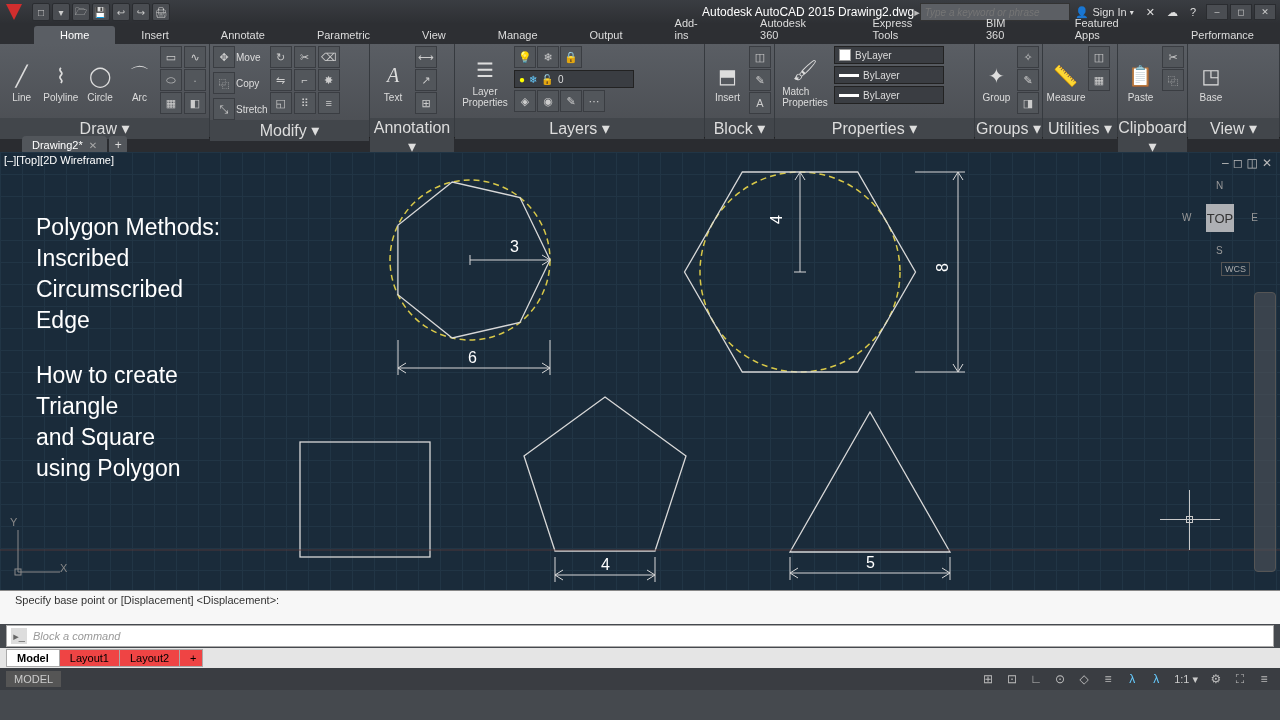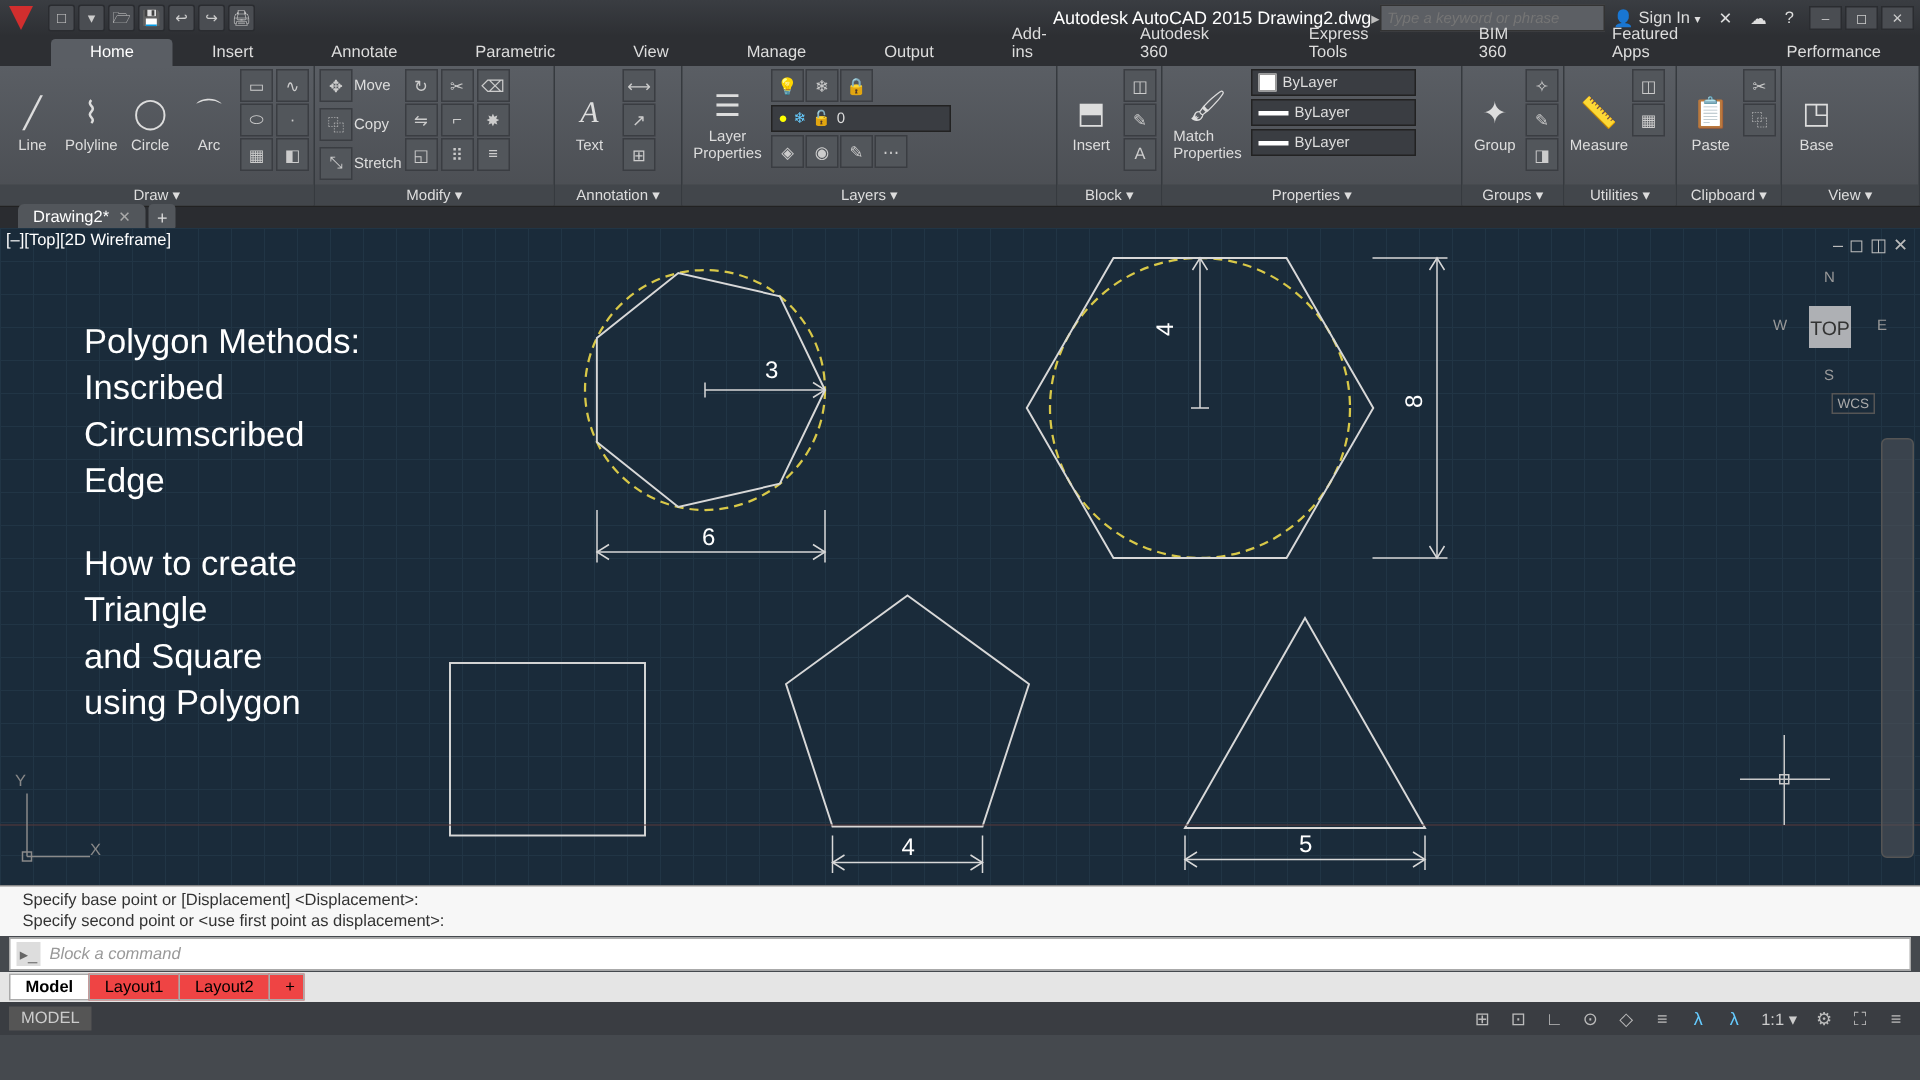--- a/index.html
+++ b/index.html
@@ -16,31 +16,31 @@
 .win-btns{display:flex;gap:2px;margin:0 4px}
 .win-btn{width:22px;height:16px;background:#4a4d52;border:1px solid #2a2c30;display:flex;align-items:center;justify-content:center;color:#ccc;font-size:9px}
 
 .menutabs{height:20px;background:#2d2f33;display:flex;align-items:flex-end;font-size:11px;padding-left:34px}
 .mtab{padding:3px 26px;color:#ddd;cursor:pointer}
 .mtab.active{background:#5a5e64;color:#fff;border-radius:3px 3px 0 0}
 
 .ribbon{height:94px;background:linear-gradient(#5a5e64,#4a4d52);border-bottom:1px solid #222;display:flex}
 .panel{border-right:1px solid #363a3f;display:flex;flex-direction:column;padding:2px 3px}
 .panel-body{flex:1;display:flex;align-items:flex-start;gap:2px}
-.panel-title{text-align:center;font-size:10px;color:#ddd;padding:1px 0;background:#42464b;margin:0 -3px -2px}
+.panel-title{text-align:center;font-size:16px;color:#ddd;padding:1px 0;background:#42464b;margin:0 -3px -2px}
 .bigbtn{display:flex;flex-direction:column;align-items:center;justify-content:center;width:40px;height:72px;color:#ddd;font-size:10px;gap:2px;cursor:pointer}
 .bigbtn .ico{width:28px;height:28px;display:flex;align-items:center;justify-content:center;font-size:20px}
 .sbtn{width:22px;height:22px;background:#52565b;border:1px solid #3a3d42;display:flex;align-items:center;justify-content:center;color:#ccc;font-size:11px;cursor:pointer}
 .col{display:flex;flex-direction:column;gap:1px}
 .row{display:flex;gap:1px;align-items:center}
 .layer-combo{width:120px;height:18px;background:#3a3d42;border:1px solid #222;color:#ddd;font-size:10px;display:flex;align-items:center;padding:0 4px;gap:4px}
 .prop-combo{width:110px;height:18px;background:#3a3d42;border:1px solid #222;color:#ddd;font-size:10px;display:flex;align-items:center;padding:0 4px;gap:4px}
 .prop-combo .sw{width:20px;height:3px;background:#fff}
 
-.doctabs{height:14px;background:#2a2c30;display:flex;align-items:center;padding-left:12px;gap:2px}
+.doctabs{height:14px;background:#2a2c30;display:flex;align-items:center;padding-left:22px;gap:2px}
 .doctab{background:#52565b;padding:3px 10px;font-size:11px;color:#fff;border-radius:4px 4px 0 0;display:flex;align-items:center;gap:6px}
 .doctab .x{color:#aaa;font-size:10px}
 .addtab{width:18px;height:18px;background:#52565b;border-radius:3px;color:#ddd;display:flex;align-items:center;justify-content:center;font-size:12px}
 
 .canvas{position:relative;height:438px;background:#1a2b3a;overflow:hidden}
 .canvas::before{content:"";position:absolute;inset:0;background-image:linear-gradient(#213545 1px,transparent 1px),linear-gradient(90deg,#213545 1px,transparent 1px);background-size:22px 22px}
 .vp-label{position:absolute;top:2px;left:4px;font-size:11px;color:#fff}
 .vp-ctrl{position:absolute;top:4px;right:8px;display:flex;gap:4px;color:#bbb;font-size:12px}
 
 .ovtext{position:absolute;color:#fff;font-size:23px;line-height:1.35;font-family:Arial}
@@ -331,21 +331,21 @@
 
 <div class="canvas">
   <div class="vp-label">[‒][Top][2D Wireframe]</div>
   <div class="vp-ctrl">
     <span>‒</span>
       <span>◻</span>
       <span>◫</span>
       <span>✕</span>
   </div>
 
-  <div class="ovtext" style="left:56px;top:60px">
+  <div class="ovtext" style="left:36px;top:60px">
     <div>Polygon Methods:</div>
       <div>Inscribed</div>
       <div>Circumscribed</div>
       <div>Edge</div>
     <div style="height:24px"></div>
     <div>How to create</div>
       <div>Triangle</div>
       <div>and Square</div>
       <div>using Polygon</div>
   </div>
@@ -425,21 +425,20 @@
     <span style="position:absolute;left:0;top:-4px">Y</span>
   </div>
 
   <div class="cursorc">
       <div class="box"></div>
     </div>
 </div>
 
 <div class="cmdhist">
   <div>Specify base point or [Displacement] &lt;Displacement&gt;:</div>
-  <div>Specify second point or &lt;use first point as displacement&gt;:</div>
 </div>
 <div class="cmdline">
   <span class="ic">▸_</span>
   <span>Block a command</span>
 </div>
 
 <div class="layouttabs">
   <div class="ltab active">Model</div>
   <div class="ltab">Layout1</div>
   <div class="ltab">Layout2</div>

